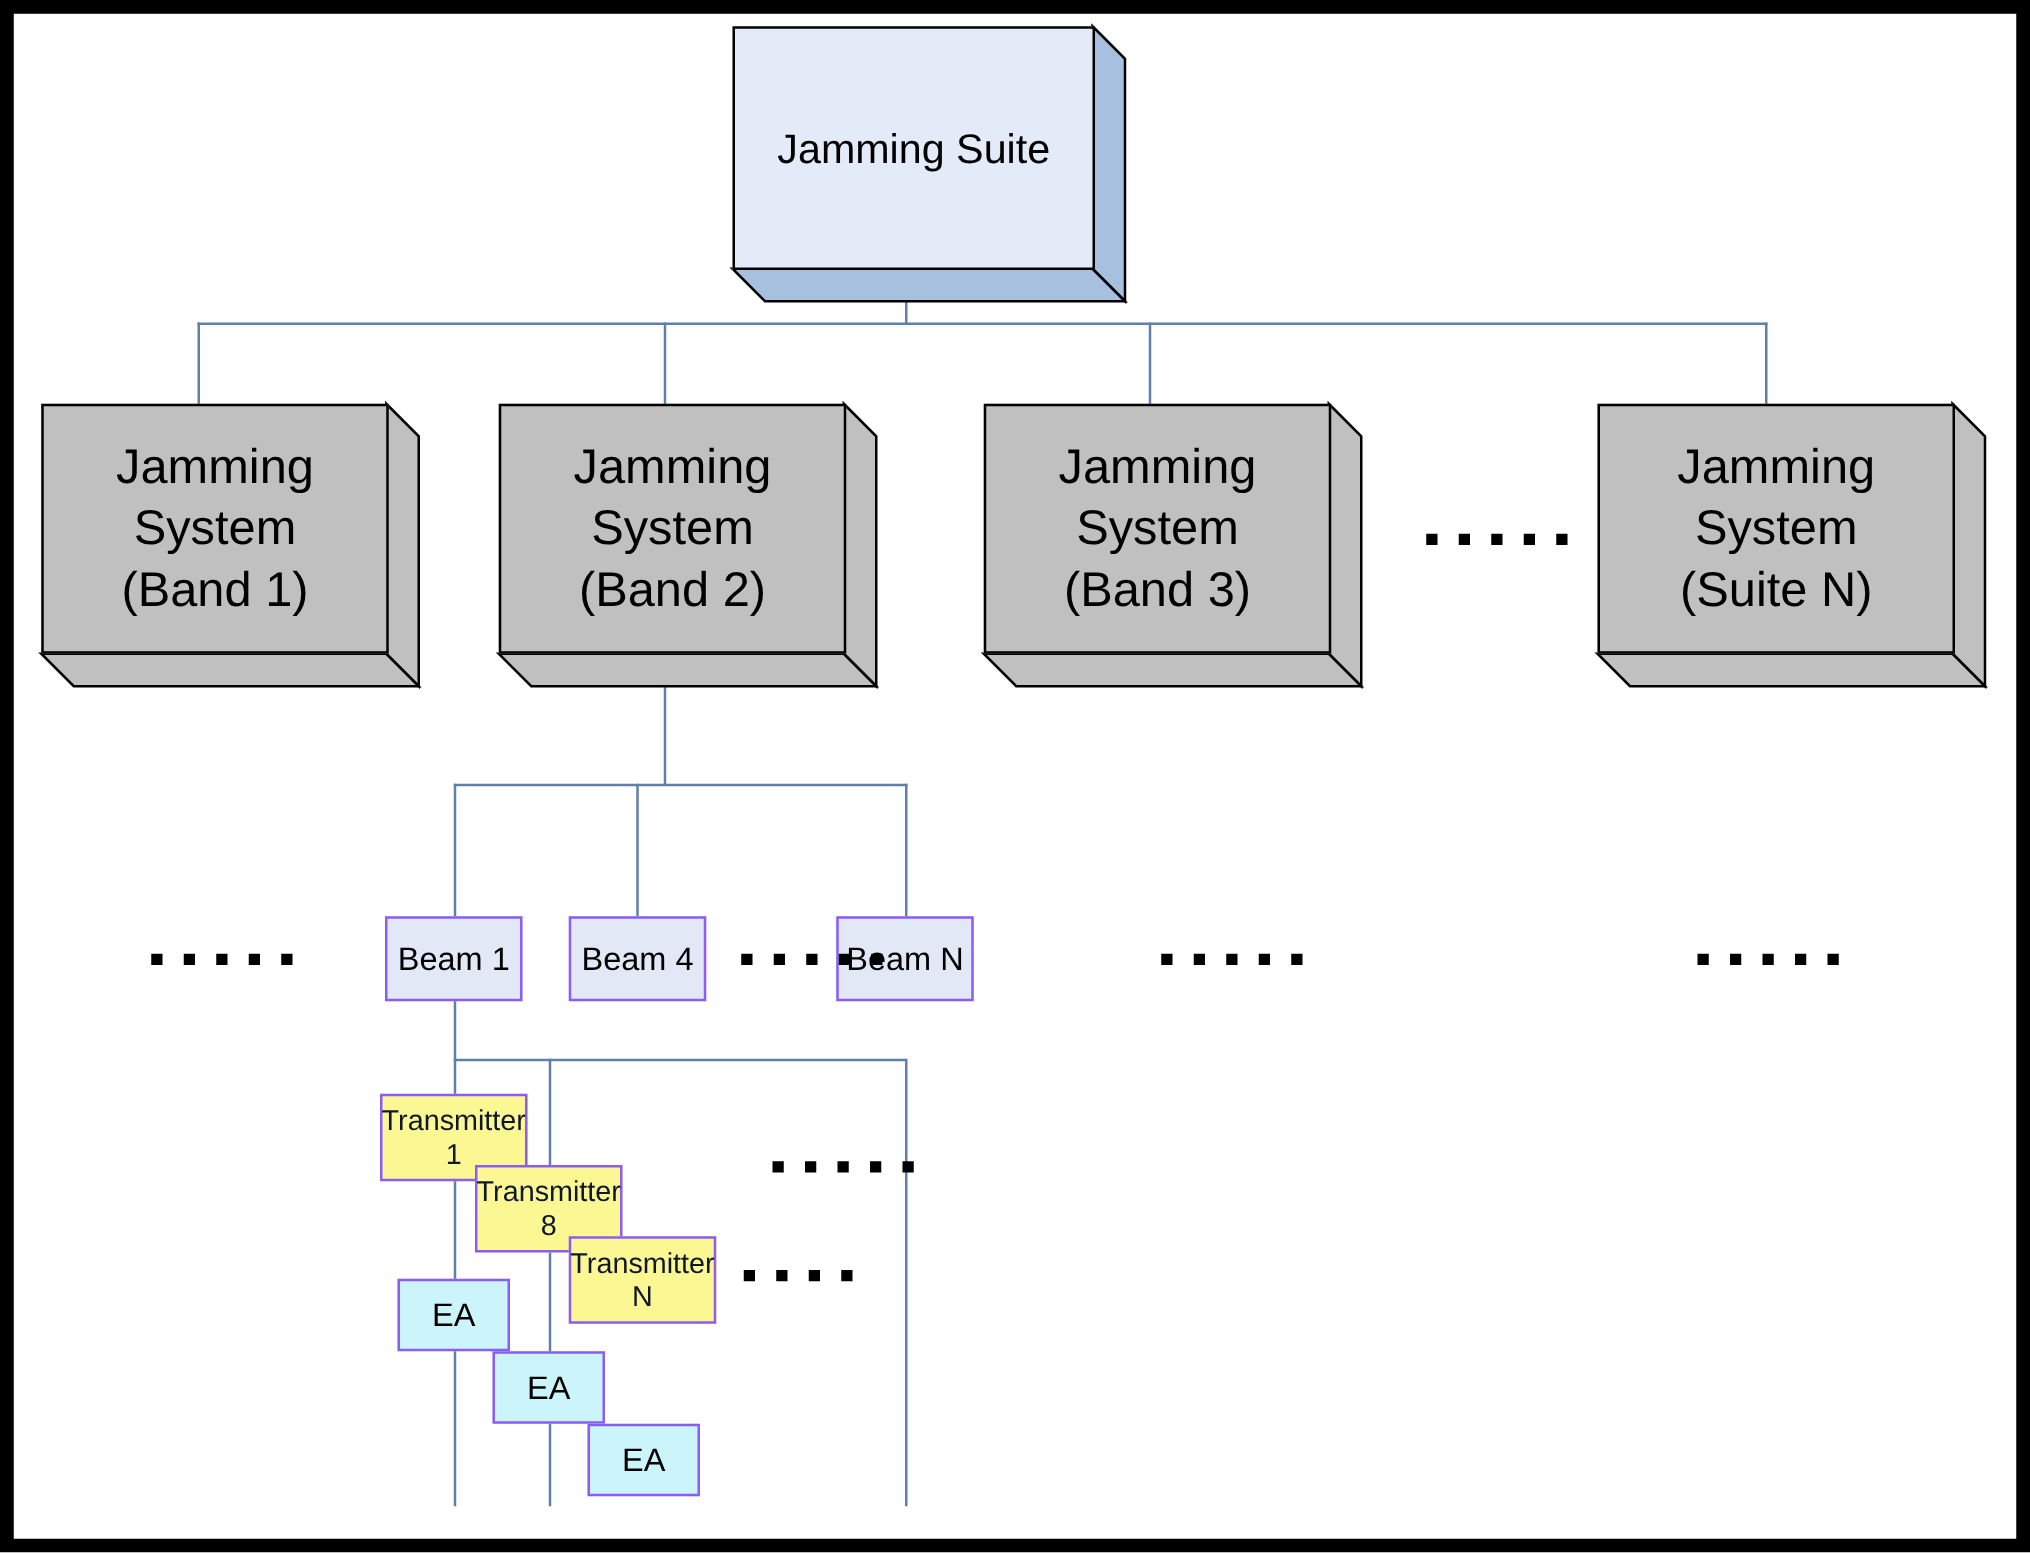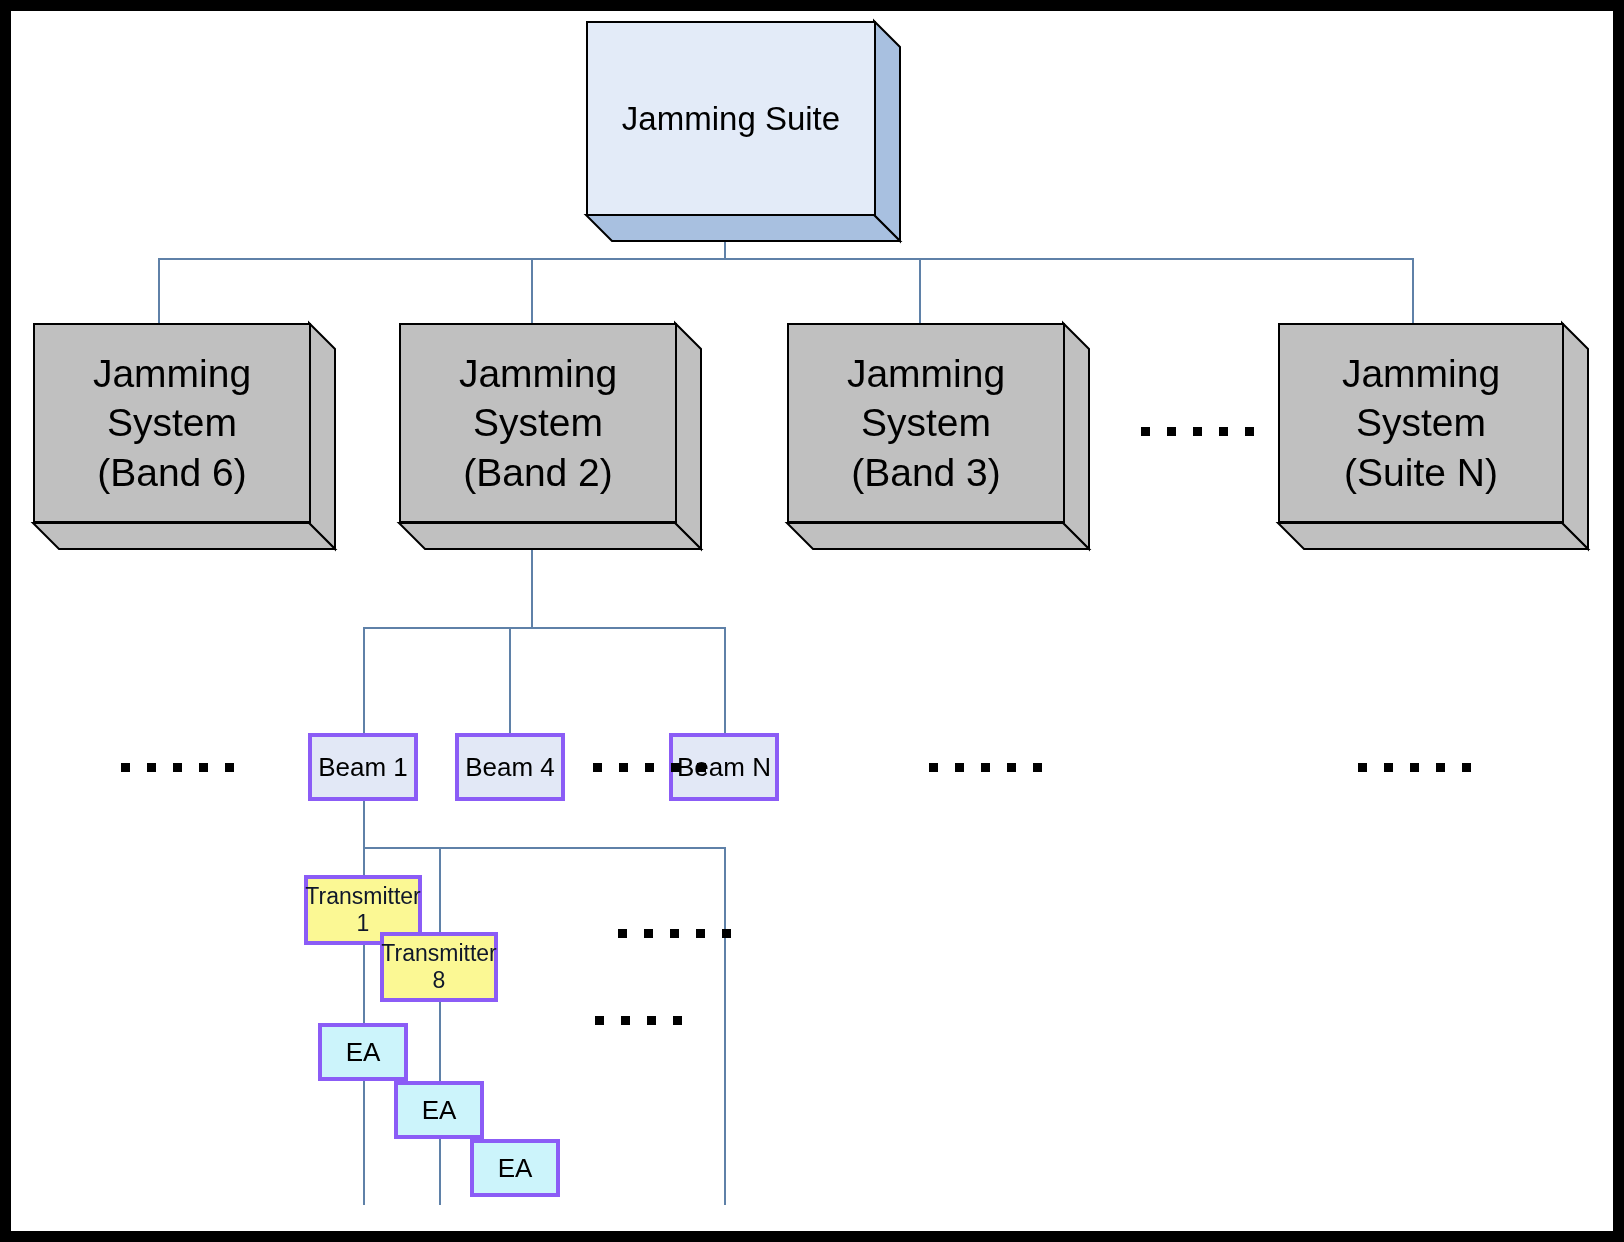--- a/index.html
+++ b/index.html
@@ -68,21 +68,21 @@
   
   .sys .face {
     background: #c0c0c0;
     font-size: 39px;
     color: #000;
   }
 
   
   .flat {
     position: absolute;
-    border: 4px solid #8b5cf6;
+    border: 2px solid #8b5cf6;
     box-sizing: border-box;
     display: flex;
     align-items: center;
     justify-content: center;
     text-align: center;
     line-height: 1.18;
   }
   .beam {
     background: #e2e8f6;
     font-size: 26px;
@@ -145,21 +145,21 @@
     <div class="line v" style="left:1401px; top:247px; height:66px;"></div>
 
     <div class="box3d sys" style="left:22px; top:312px; width:278px; height:200px;">
       <svg style="position:absolute; left:-2px; top:-2px; z-index:1; overflow:visible;" width="320" height="240" viewBox="0 0 320 240">
         <polygon points="278,2 304,28 304,228 278,202" fill="#c0c0c0" stroke="#000" stroke-width="2"></polygon>
         <polygon points="2,202 278,202 304,228 28,228" fill="#c0c0c0" stroke="#000" stroke-width="2"></polygon>
       </svg>
       <div class="face">
         <span>
           <span>Jamming System</span><br>
-          <span>(Band 6)</span>
+          <span>(Band 1)</span>
         </span>
       </div>
     </div>
 
     <div class="box3d sys" style="left:388px; top:312px; width:278px; height:200px;">
       <svg style="position:absolute; left:-2px; top:-2px; z-index:1; overflow:visible;" width="320" height="240" viewBox="0 0 320 240">
         <polygon points="278,2 304,28 304,228 278,202" fill="#c0c0c0" stroke="#000" stroke-width="2"></polygon>
         <polygon points="2,202 278,202 304,228 28,228" fill="#c0c0c0" stroke="#000" stroke-width="2"></polygon>
       </svg>
       <div class="face">
@@ -269,20 +269,23 @@
     </div>
 
     <div class="dots" style="left:607px; top:918px;">
       <i></i>
         <i></i>
         <i></i>
         <i></i>
         <i></i>
     </div>
 
+    <div class="flat tx" style="left:444px; top:978px; width:118px; height:70px;">
+      <span>Transmitter  N</span>
+    </div>
 
     <div class="dots" style="left:584px; top:1005px;">
       <i></i>
         <i></i>
         <i></i>
         <i></i>
     </div>
 
     <div class="flat ea" style="left:307px; top:1012px; width:90px; height:58px;">
       <span>EA</span>

